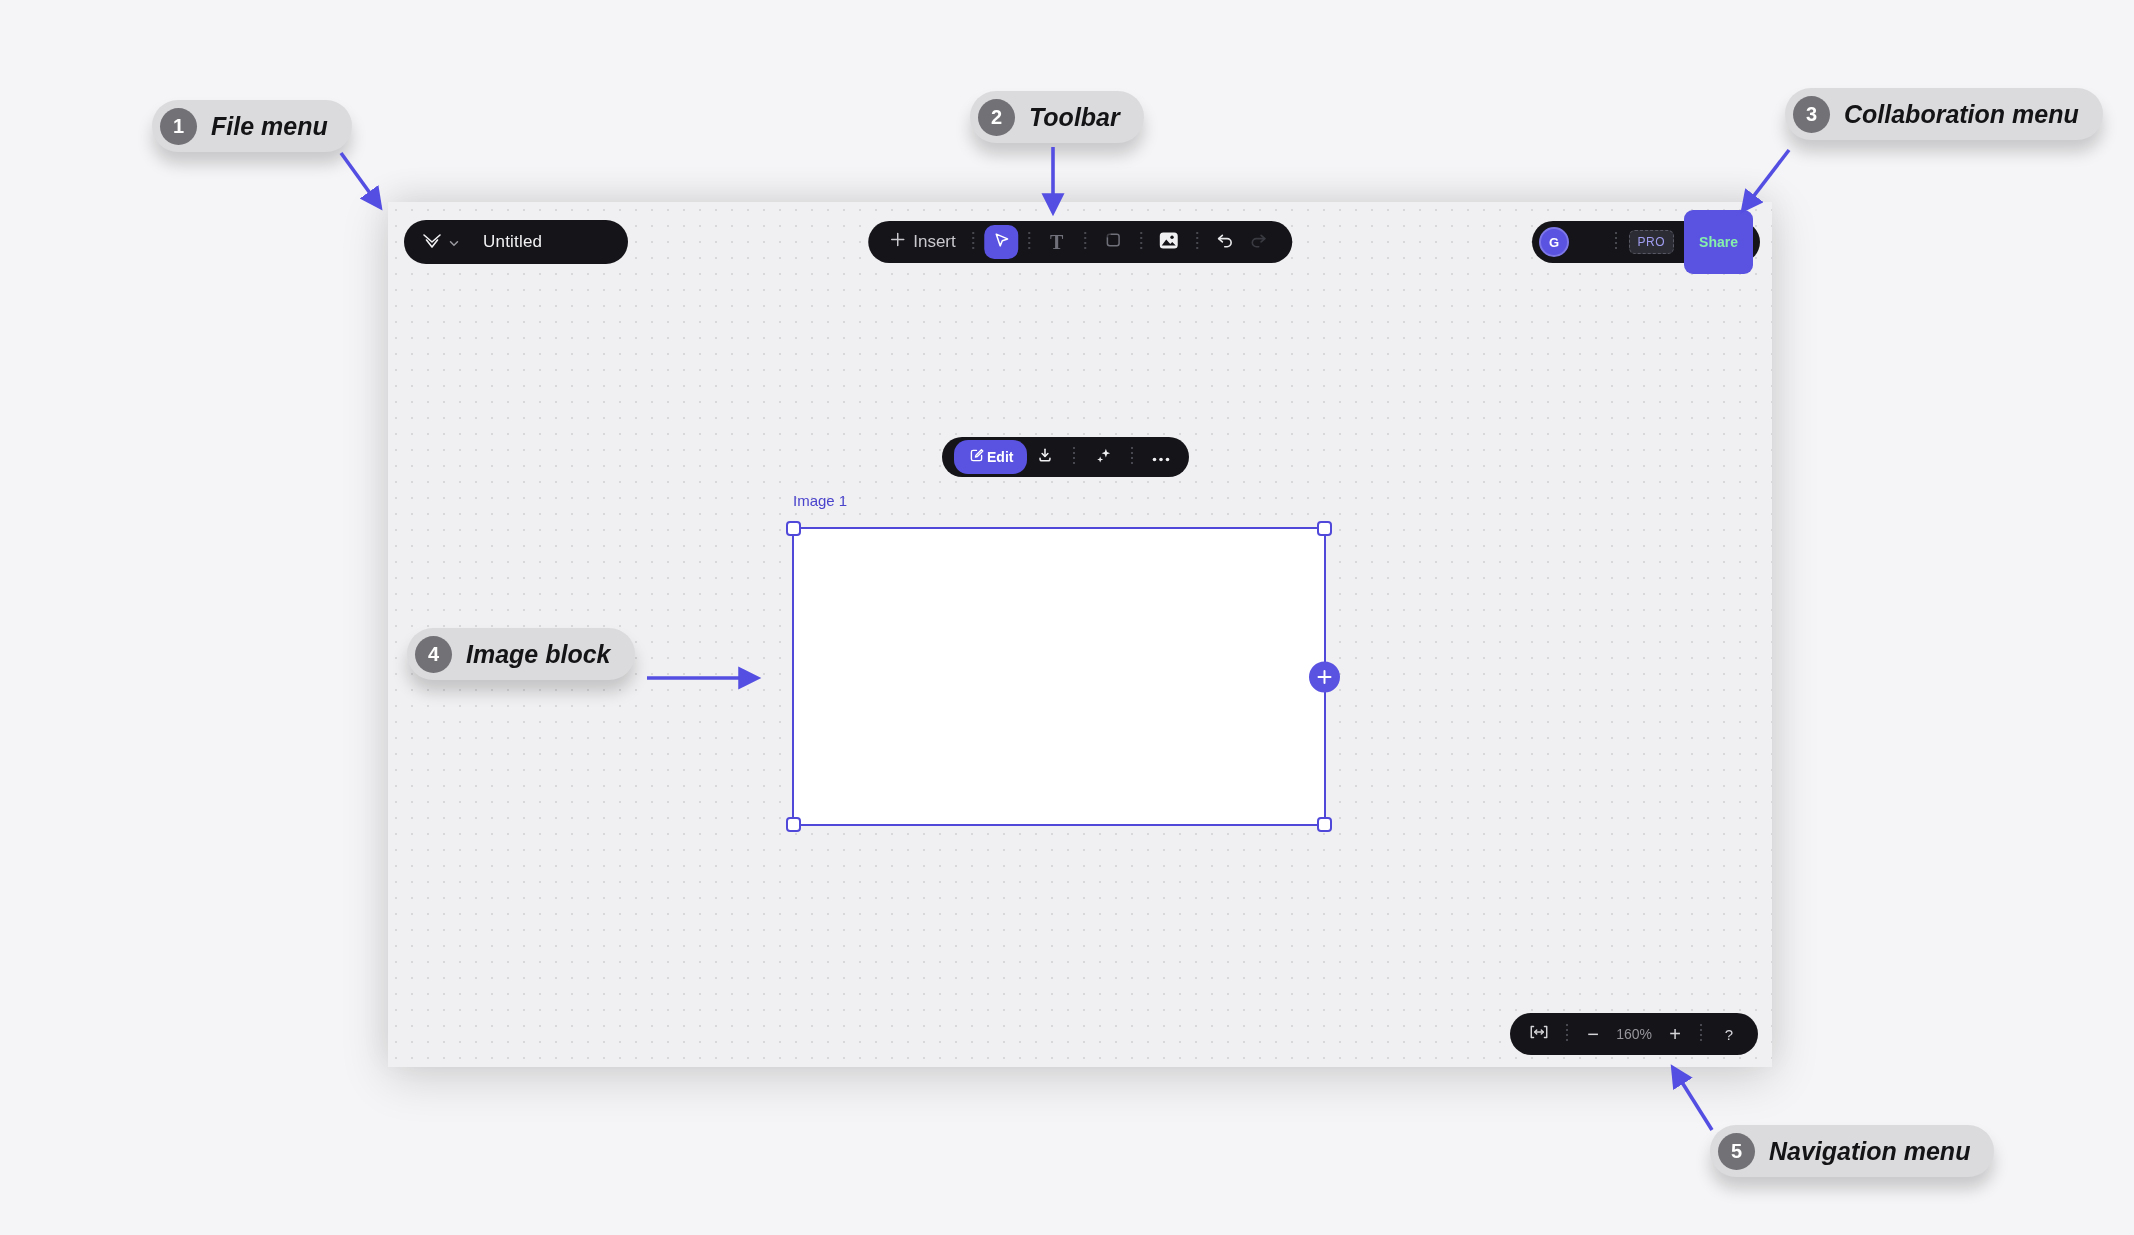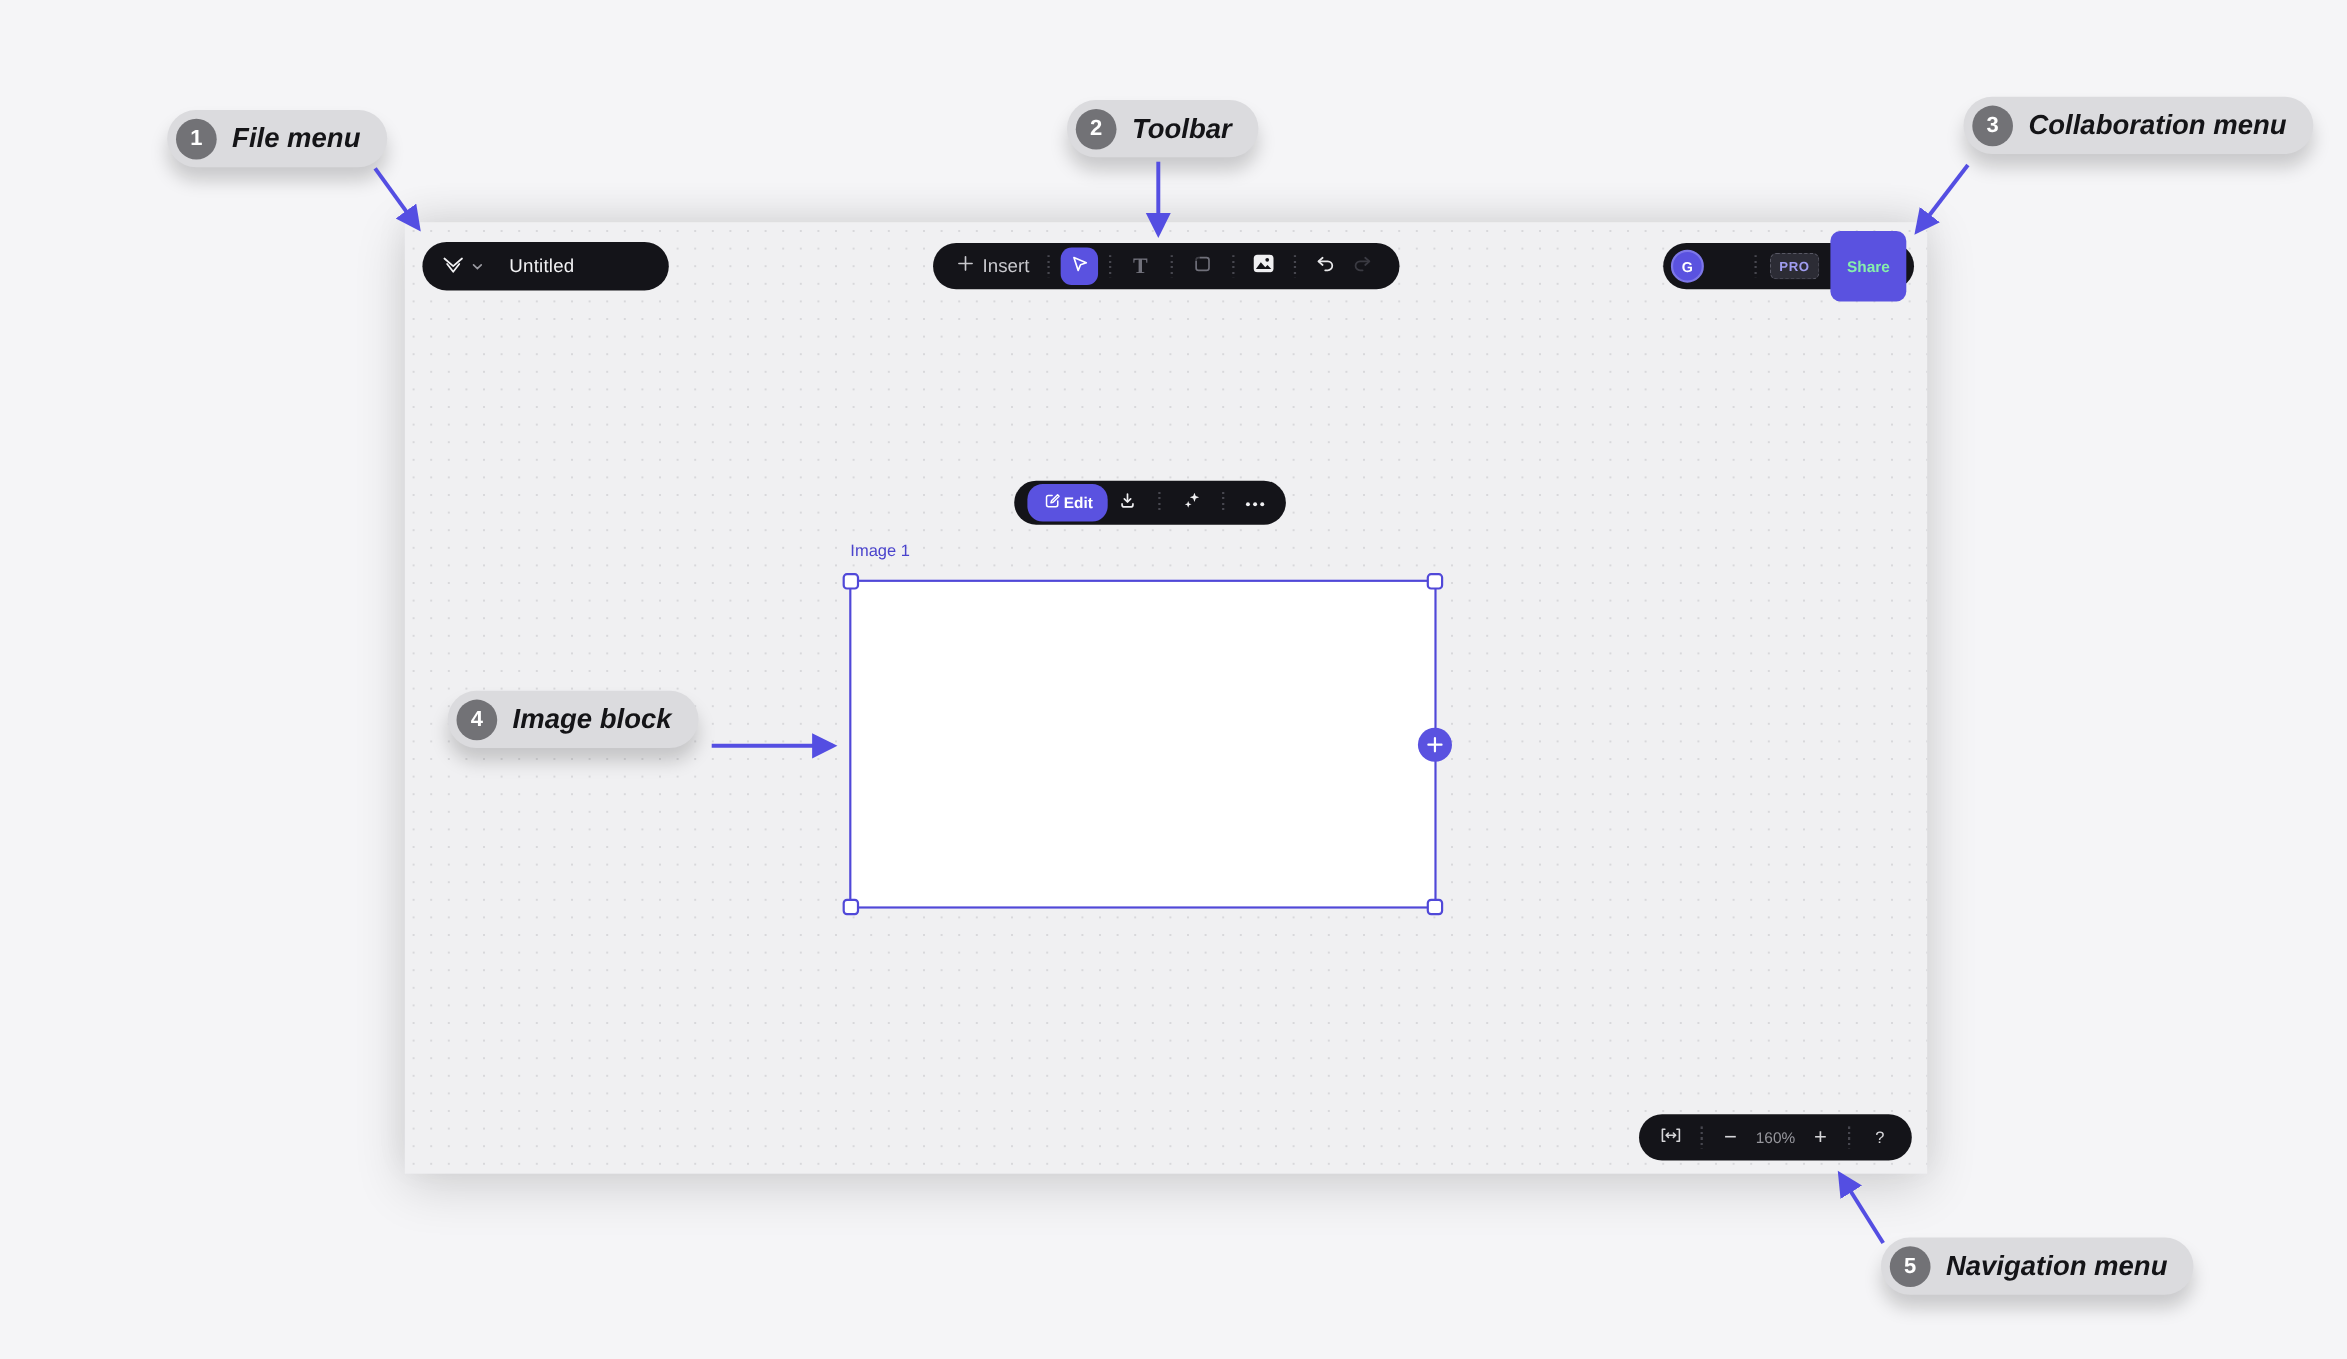--- a/index.html
+++ b/index.html
@@ -6,21 +6,21 @@
   html,body { width:2134px; height:1235px; }
   body {
     font-family:"Liberation Sans", sans-serif;
     background:#f5f5f7;
     position:relative;
     overflow:hidden;
   }
 
   
   .canvas {
-    position:absolute; left:368px; top:202px; width:1384px; height:865px;
+    position:absolute; left:388px; top:202px; width:1384px; height:865px;
     background-color:#f0f0f2;
     background-image:radial-gradient(circle, #d8d8db 1.1px, transparent 1.1px);
     background-size:16px 16px;
     box-shadow:0 10px 45px rgba(0,0,0,.16), 0 -8px 30px rgba(0,0,0,.06);
   }
 
   .pill-dark {
     position:absolute;
     background:#141419;
     border-radius:22px;
@@ -53,21 +53,21 @@
   
   .collab { right:12px; top:19px; height:42px; padding:0 7px 0 7px; width:228px; }
   .avatar {
     width:30px; height:30px; border-radius:50%;
     background:#5a52e0; border:2px solid #7d77e8;
     color:#fff; font-size:13px; font-weight:700;
     display:flex; align-items:center; justify-content:center;
   }
   .collab .spacer { flex:1; }
   .pro-badge {
-    font-size:12px; font-weight:700; letter-spacing:.5px;
+    font-size:12px; font-weight:400; letter-spacing:.5px;
     color:#a09df0; background:#2c2c35;
     border:1px dashed #585864; border-radius:6px;
     padding:4px 8px; margin:0 10px 0 2px;
   }
   .share-btn {
     background:#5a52e0; color:#86efac; font-size:14px; font-weight:600;
     border:none; border-radius:9px; padding:24px 15px; cursor:pointer;
     font-family:"Liberation Sans", sans-serif;
   }
 

